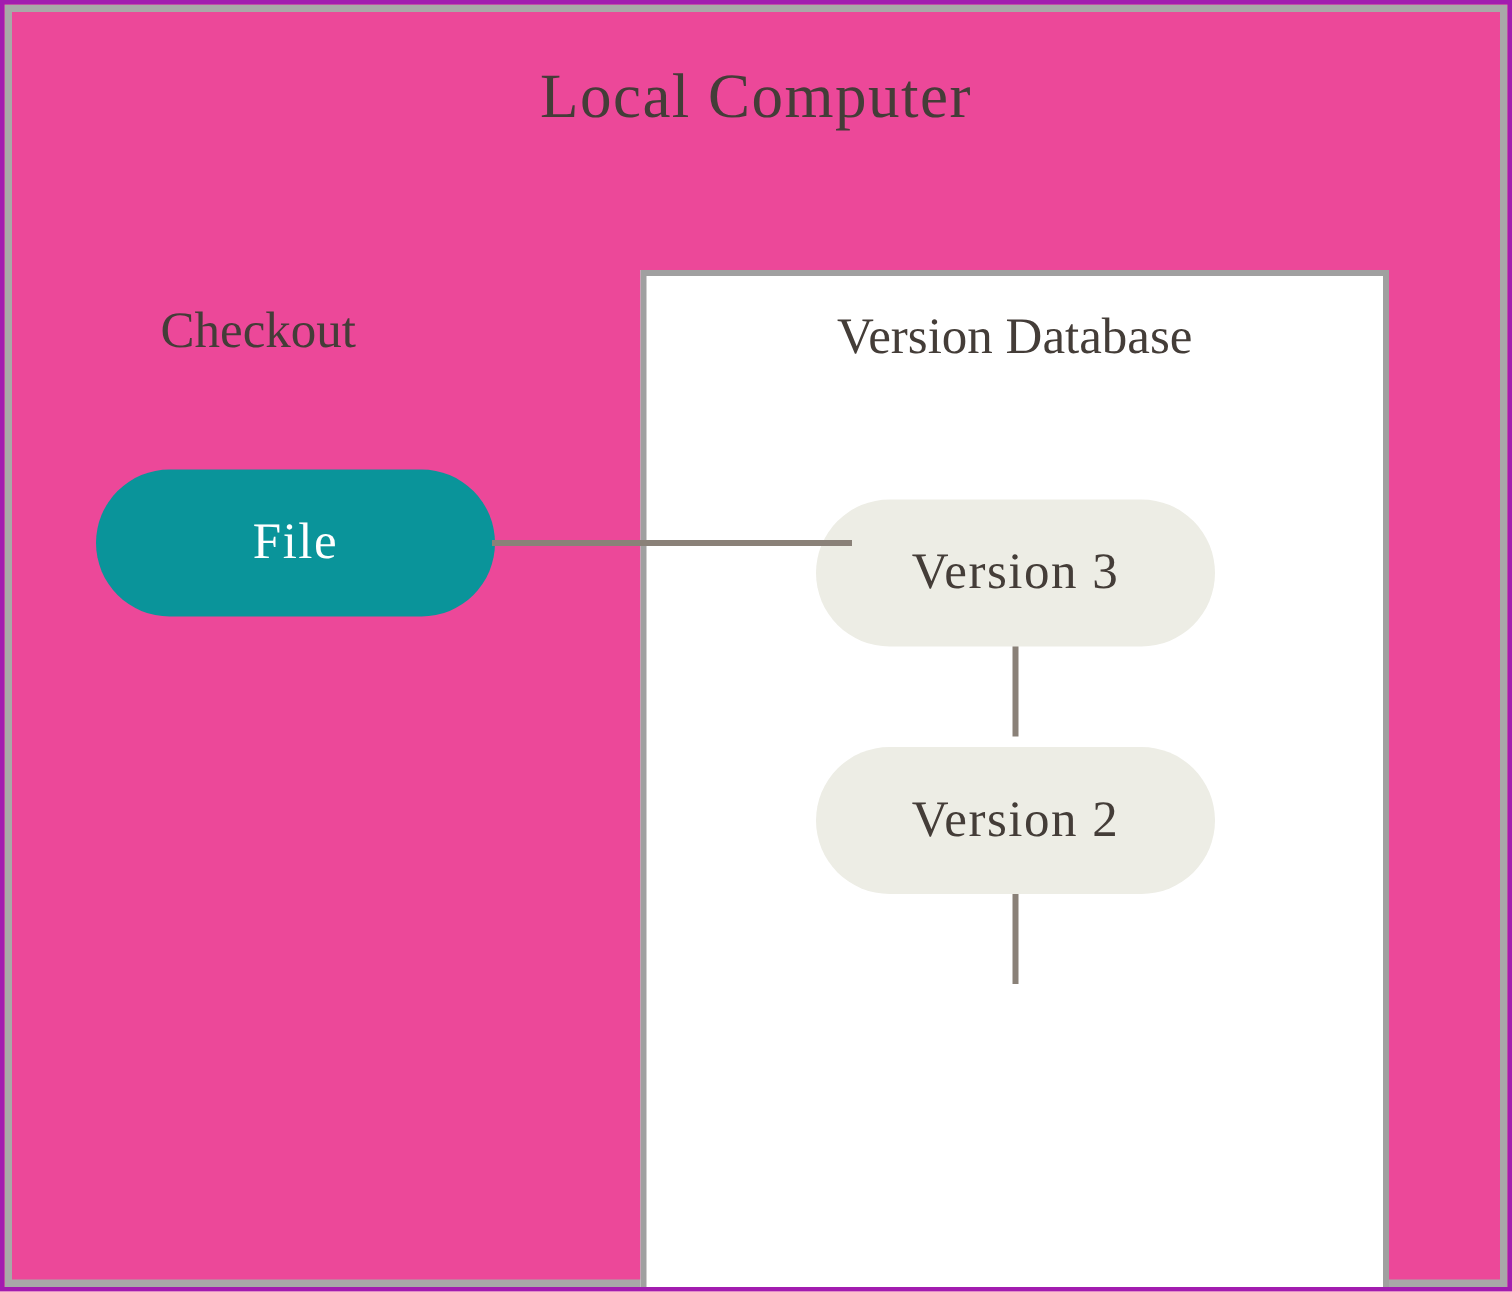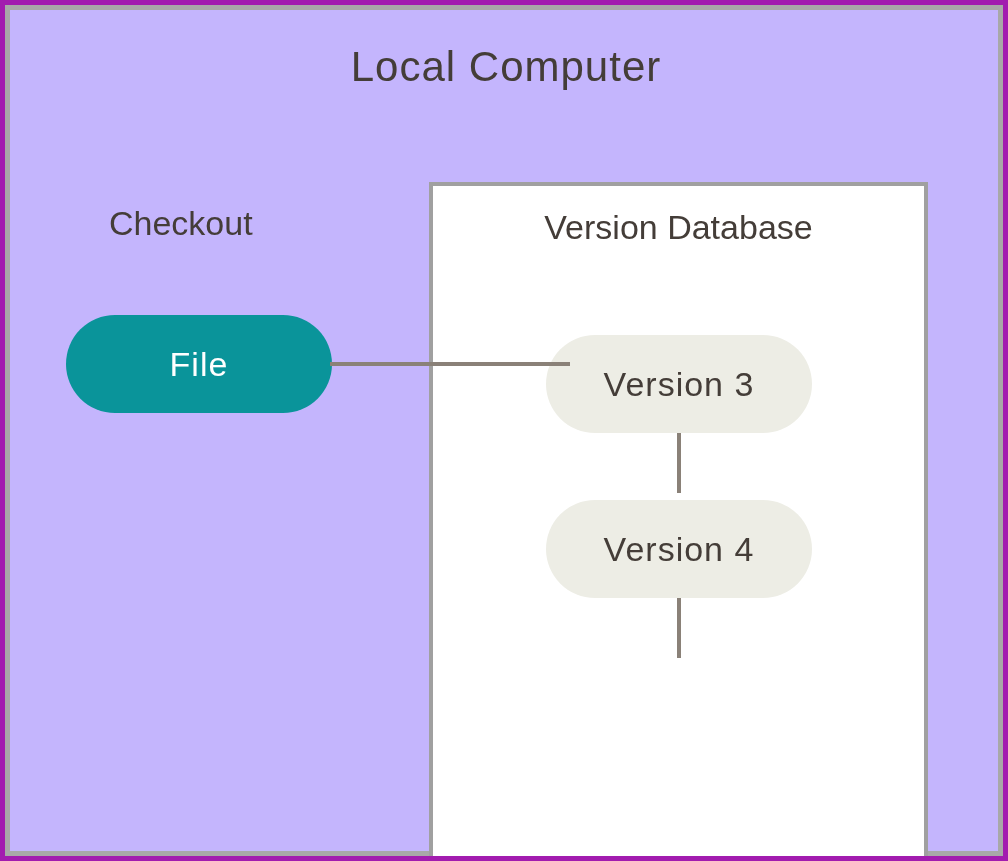--- a/index.html
+++ b/index.html
@@ -5,24 +5,24 @@
   html, body {
     margin: 0;
     padding: 0;
     background: #ffffff;
   }
   #canvas {
     position: relative;
     width: 1008px;
     height: 861px;
     box-sizing: border-box;
-    background: #c4b5fd;
-    border: 5px solid #a21caf;
+    background: #ec4899;
+    border: 3px solid #a21caf;
     overflow: hidden;
-    font-family: Liberation Sans, sans-serif;
+    font-family: Liberation Serif, serif;
   }
   
   #frame {
     position: absolute;
     left: 0; top: 0; right: 0; bottom: 0;
     border: 5px solid #a8a8a8;
     box-sizing: border-box;
     pointer-events: none;
   }
 
@@ -162,21 +162,21 @@
 
     <div id="db-label">Version Database</div>
 
     <div id="version-3" class="version-node">
       <span>Version 3</span>
     </div>
 
     <div id="edge-v3-v2" class="edge-v"></div>
 
     <div id="version-2" class="version-node">
-      <span>Version 4</span>
+      <span>Version 2</span>
     </div>
 
     <div id="edge-v2-v1" class="edge-v"></div>
 
 
   </div>
 
 </div>
 
 </body></html>

